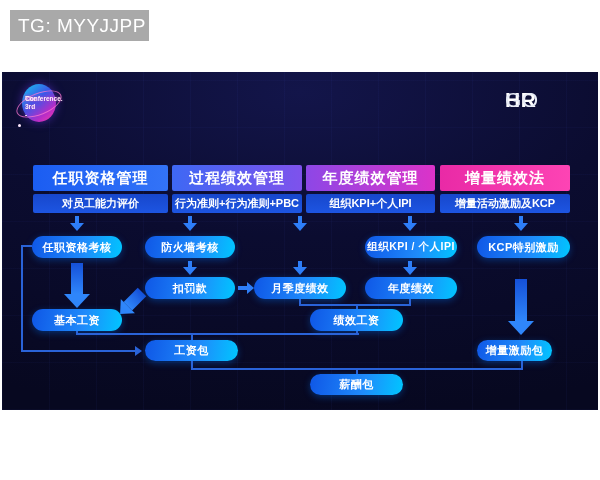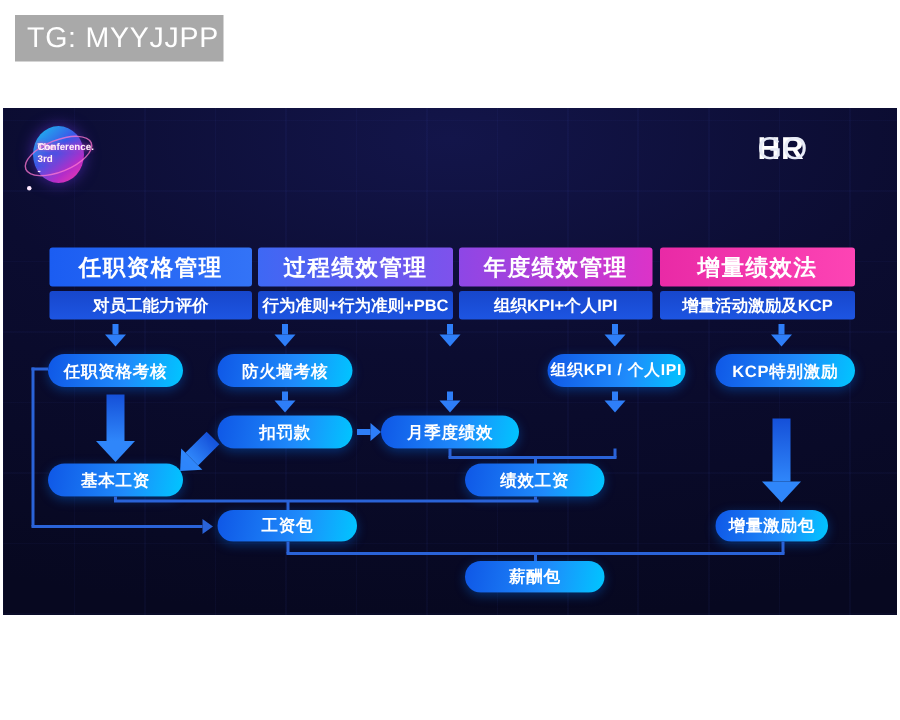--- a/index.html
+++ b/index.html
@@ -189,20 +189,21 @@
     <div class="sar a-m2"></div>
     <div class="sar a-m3"></div>
     <div class="sar a-m4"></div>
 
     <div class="bar bar1"></div>
     <div class="bar bar2"></div>
     <div class="bar bard"></div>
 
     <div class="pill p-r2c2">扣罚款</div>
     <div class="pill p-r2c3">月季度绩效</div>
+    <div class="pill p-r2c4">年度绩效</div>
 
     <div class="rar"></div>
 
     <div class="ln l2"></div>
     <div class="ln l3"></div>
     <div class="ln l1"></div>
     <div class="ln l4"></div>
 
     <div class="pill p-r3c1">基本工资</div>
     <div class="pill p-r3c3">绩效工资</div>

